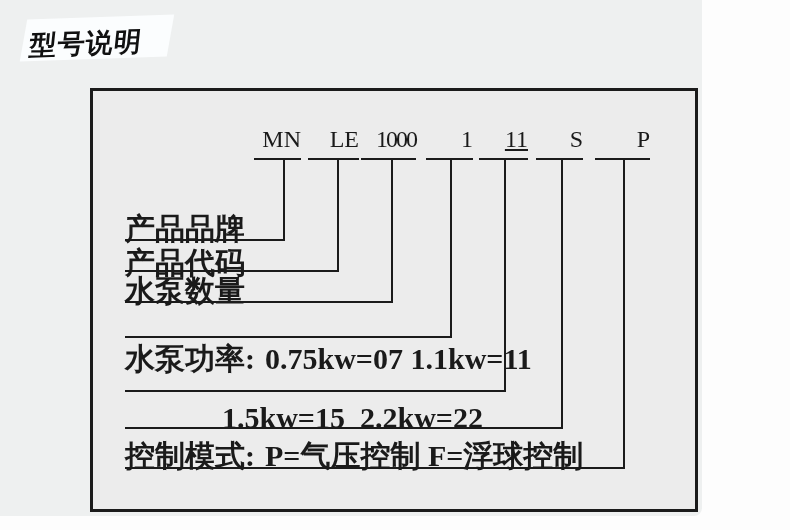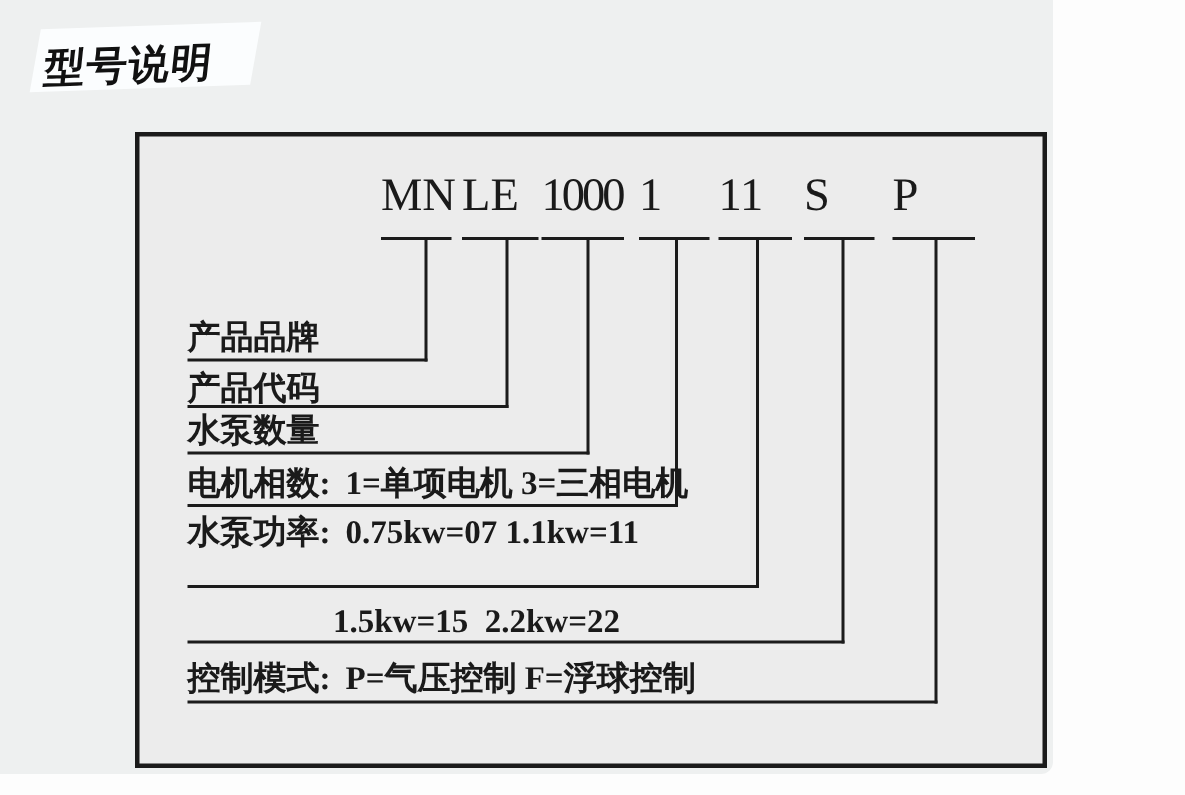--- a/index.html
+++ b/index.html
@@ -15,27 +15,27 @@
   .title { position: absolute; left: 30px; top: 24px; width: 200px;
            font-family: "DejaVu Sans", "Liberation Sans", sans-serif;
            font-size: 27px; font-weight: 900; color: #111;
            transform: skewX(-8deg) rotate(-2deg); letter-spacing: 1px; }
 
   
   .box { position: absolute; left: 90px; top: 88px; width: 608px; height: 424px;
          border: 3px solid #1b1b1b; background: #ececec; }
 
   
-  .code { position: absolute; top: 114px; font-size: 31px; color: #1a1a1a;
-          text-align: left; line-height: 1; white-space: nowrap; }
+  .code { position: absolute; top: 127px; font-size: 24px; color: #1a1a1a;
+          text-align: right; line-height: 1; white-space: nowrap; }
   .seg0 { left: 254px; width: 47px; }
   .seg1 { left: 308px; width: 51px; }
   .seg2 { left: 361px; width: 55px; letter-spacing: -2px; }
   .seg3 { left: 426px; width: 47px; }
-  .seg4 { left: 479px; width: 49px; }
+  .seg4 { left: 479px; width: 49px; text-decoration: underline; }
   .seg5 { left: 536px; width: 47px; }
   .seg6 { left: 595px; width: 55px; }
 
   
   .ul { position: absolute; top: 158px; height: 2px; background: #1b1b1b; }
   .ul0 { left: 254px; width: 47px; }
   .ul1 { left: 308px; width: 51px; }
   .ul2 { left: 361px; width: 55px; }
   .ul3 { left: 426px; width: 47px; }
   .ul4 { left: 479px; width: 49px; }
@@ -46,21 +46,21 @@
   .vl { position: absolute; top: 159px; width: 2px; background: #1b1b1b; }
   .vl0 { left: 283px; height: 82px; }
   .vl1 { left: 337px; height: 113px; }
   .vl2 { left: 391px; height: 144px; }
   .vl3 { left: 450px; height: 179px; }
   .vl4 { left: 504px; height: 233px; }
   .vl5 { left: 561px; height: 270px; }
   .vl6 { left: 623px; height: 310px; }
 
   
-  .row { position: absolute; left: 125px; font-size: 22px; font-weight: bold;
+  .row { position: absolute; left: 125px; font-size: 30px; font-weight: bold;
          color: #1a1a1a; line-height: 1; white-space: pre; }
   .row0 { top: 214px; }
   .row1 { top: 248px; }
   .row2 { top: 276px; }
   .row3 { top: 311px; }
   .row4 { top: 344px; }
   .row4b { top: 369px; left: 222px; margin-top: 34px; }
   .row5 { top: 401px; }
   .row6 { top: 441px; }
   .rvalue { margin-left: 10px; font-weight: bold; }
@@ -112,21 +112,20 @@
 
     <div class="row row0"><span>产品品牌</span></div>
     <div class="rl rl0"></div>
 
     <div class="row row1"><span>产品代码</span></div>
     <div class="rl rl1"></div>
 
     <div class="row row2"><span>水泵数量</span></div>
     <div class="rl rl2"></div>
 
-    <div class="row row3"><span>电机相数:</span><span class="rvalue">1=单项电机 3=三相电机</span></div>
     <div class="rl rl3"></div>
 
     <div class="row row4"><span>水泵功率:</span><span class="rvalue">0.75kw=07 1.1kw=11</span></div>
     <div class="row row4b"><span>1.5kw=15  2.2kw=22</span></div>
     <div class="rl rl4"></div>
 
     <div class="rl rl5"></div>
 
     <div class="row row6"><span>控制模式:</span><span class="rvalue">P=气压控制 F=浮球控制</span></div>
     <div class="rl rl6"></div>

